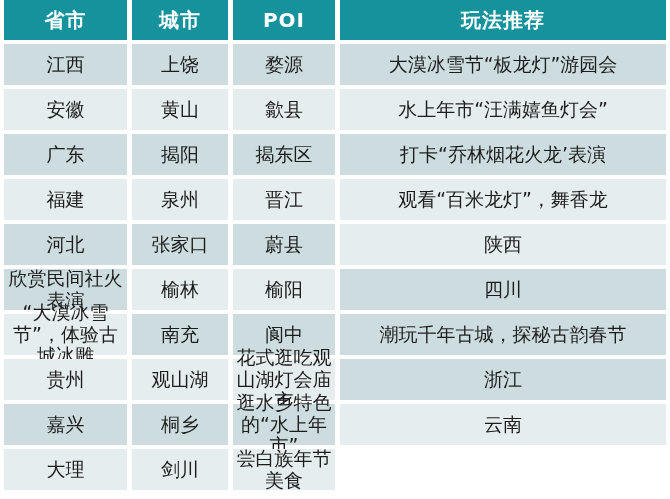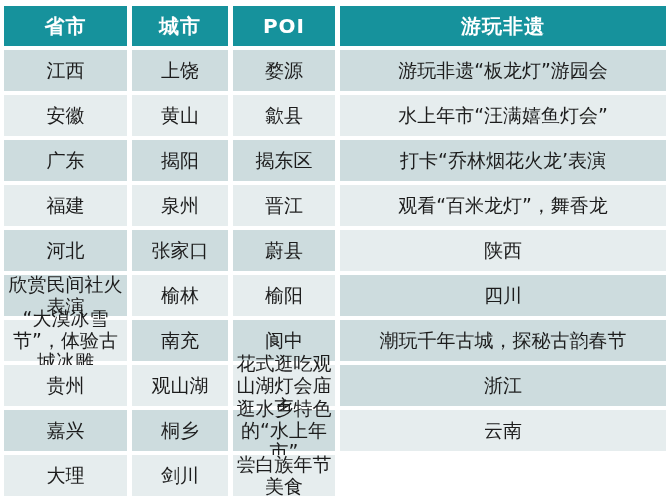--- a/index.html
+++ b/index.html
@@ -7,21 +7,21 @@
     padding: 0;
     width: 670px;
     height: 499px;
     background: #ffffff;
     font-family: "DejaVu Sans", "Liberation Sans", sans-serif;
     overflow: hidden;
   }
   .table-wrap {
     box-sizing: border-box;
     width: 543px;
-    padding: 6px 4px 0 4px;
+    padding: 0 4px 0 4px;
   }
   .grid {
     display: grid;
     grid-template-columns: 123px 96px 102px 326px;
     column-gap: 5px;
     row-gap: 4px;
   }
   .cell {
     display: flex;
     align-items: center;
@@ -47,25 +47,25 @@
   .cell.row-even { background: var(--row-even-bg, #e6edee); }
 </style>
 </head>
 <body style="background: rgb(255, 255, 255);">
 
 <div class="table-wrap">
   <div class="grid">
       <div class="cell header">省市</div>
       <div class="cell header">城市</div>
       <div class="cell header">POI</div>
-      <div class="cell header">游玩非遗</div>
+      <div class="cell header">玩法推荐</div>
       <div class="cell data row-odd">江西</div>
       <div class="cell data row-odd">上饶</div>
       <div class="cell data row-odd">婺源</div>
-      <div class="cell data row-odd">游玩非遗“板龙灯”游园会</div>
+      <div class="cell data row-odd">大漠冰雪节“板龙灯”游园会</div>
       <div class="cell data row-even">安徽</div>
       <div class="cell data row-even">黄山</div>
       <div class="cell data row-even">歙县</div>
       <div class="cell data row-even">水上年市“汪满嬉鱼灯会”</div>
       <div class="cell data row-odd">广东</div>
       <div class="cell data row-odd">揭阳</div>
       <div class="cell data row-odd">揭东区</div>
       <div class="cell data row-odd">打卡“乔林烟花火龙’表演</div>
       <div class="cell data row-even">福建</div>
       <div class="cell data row-even">泉州</div>

